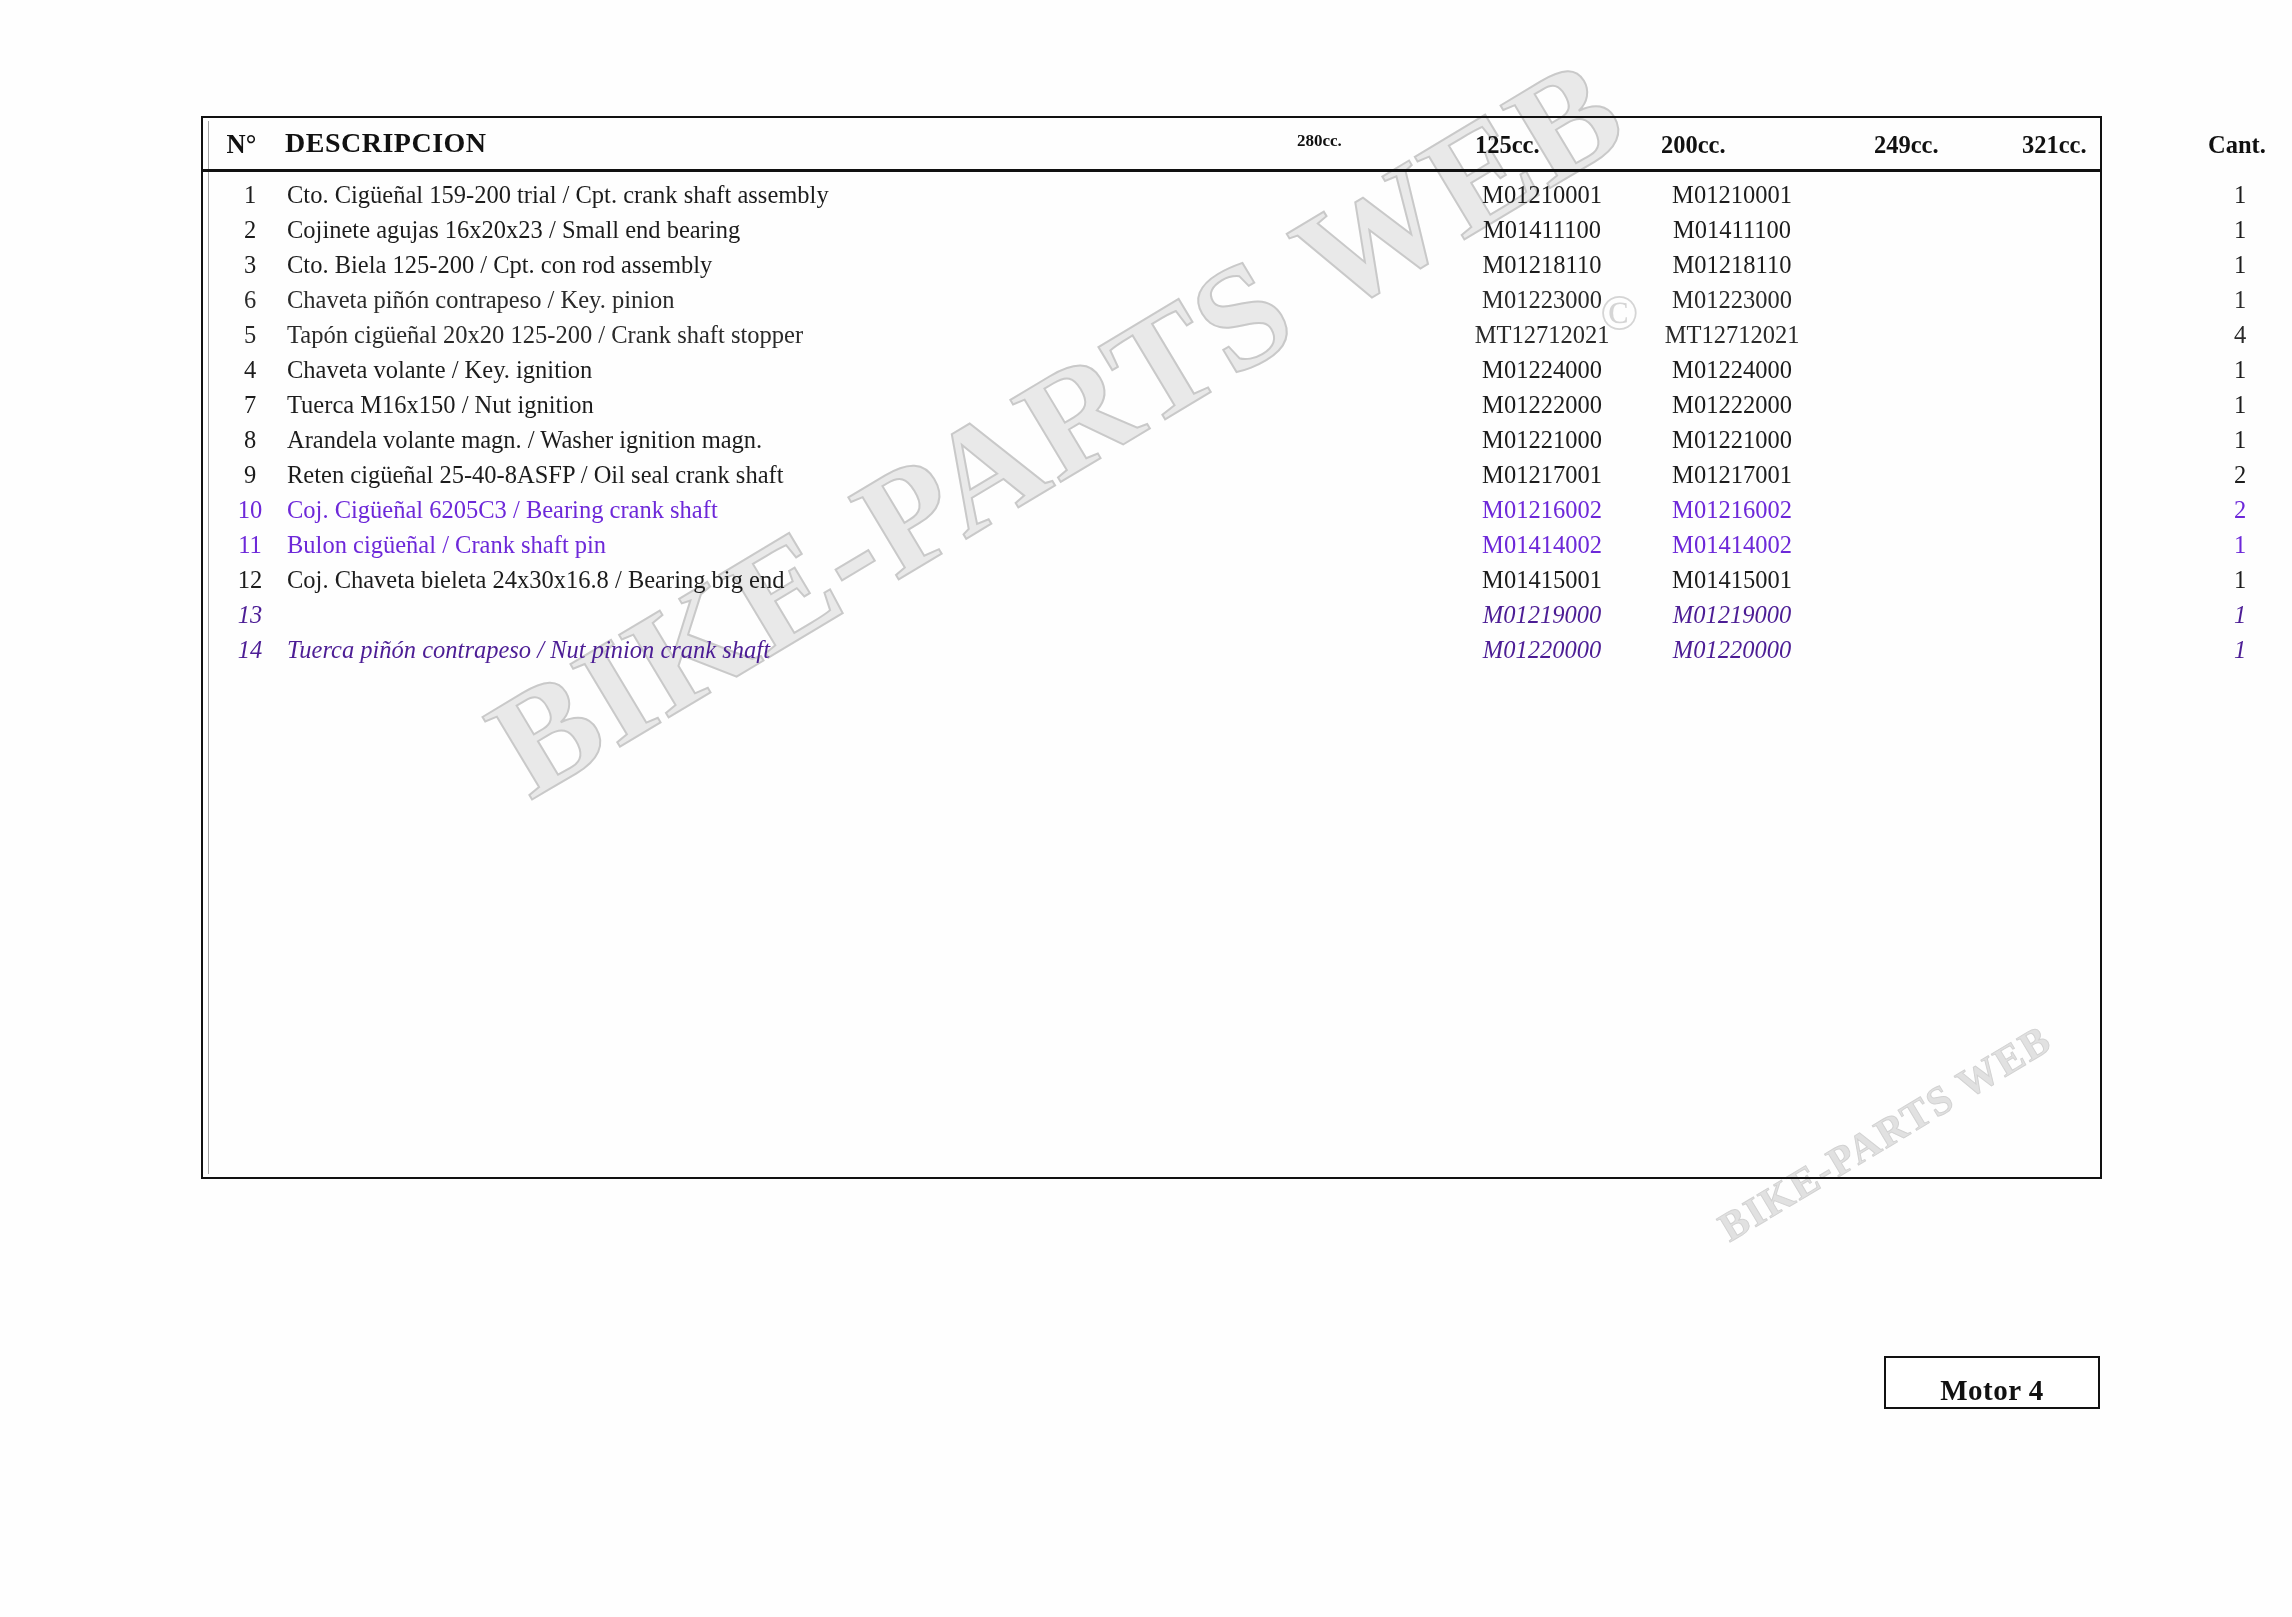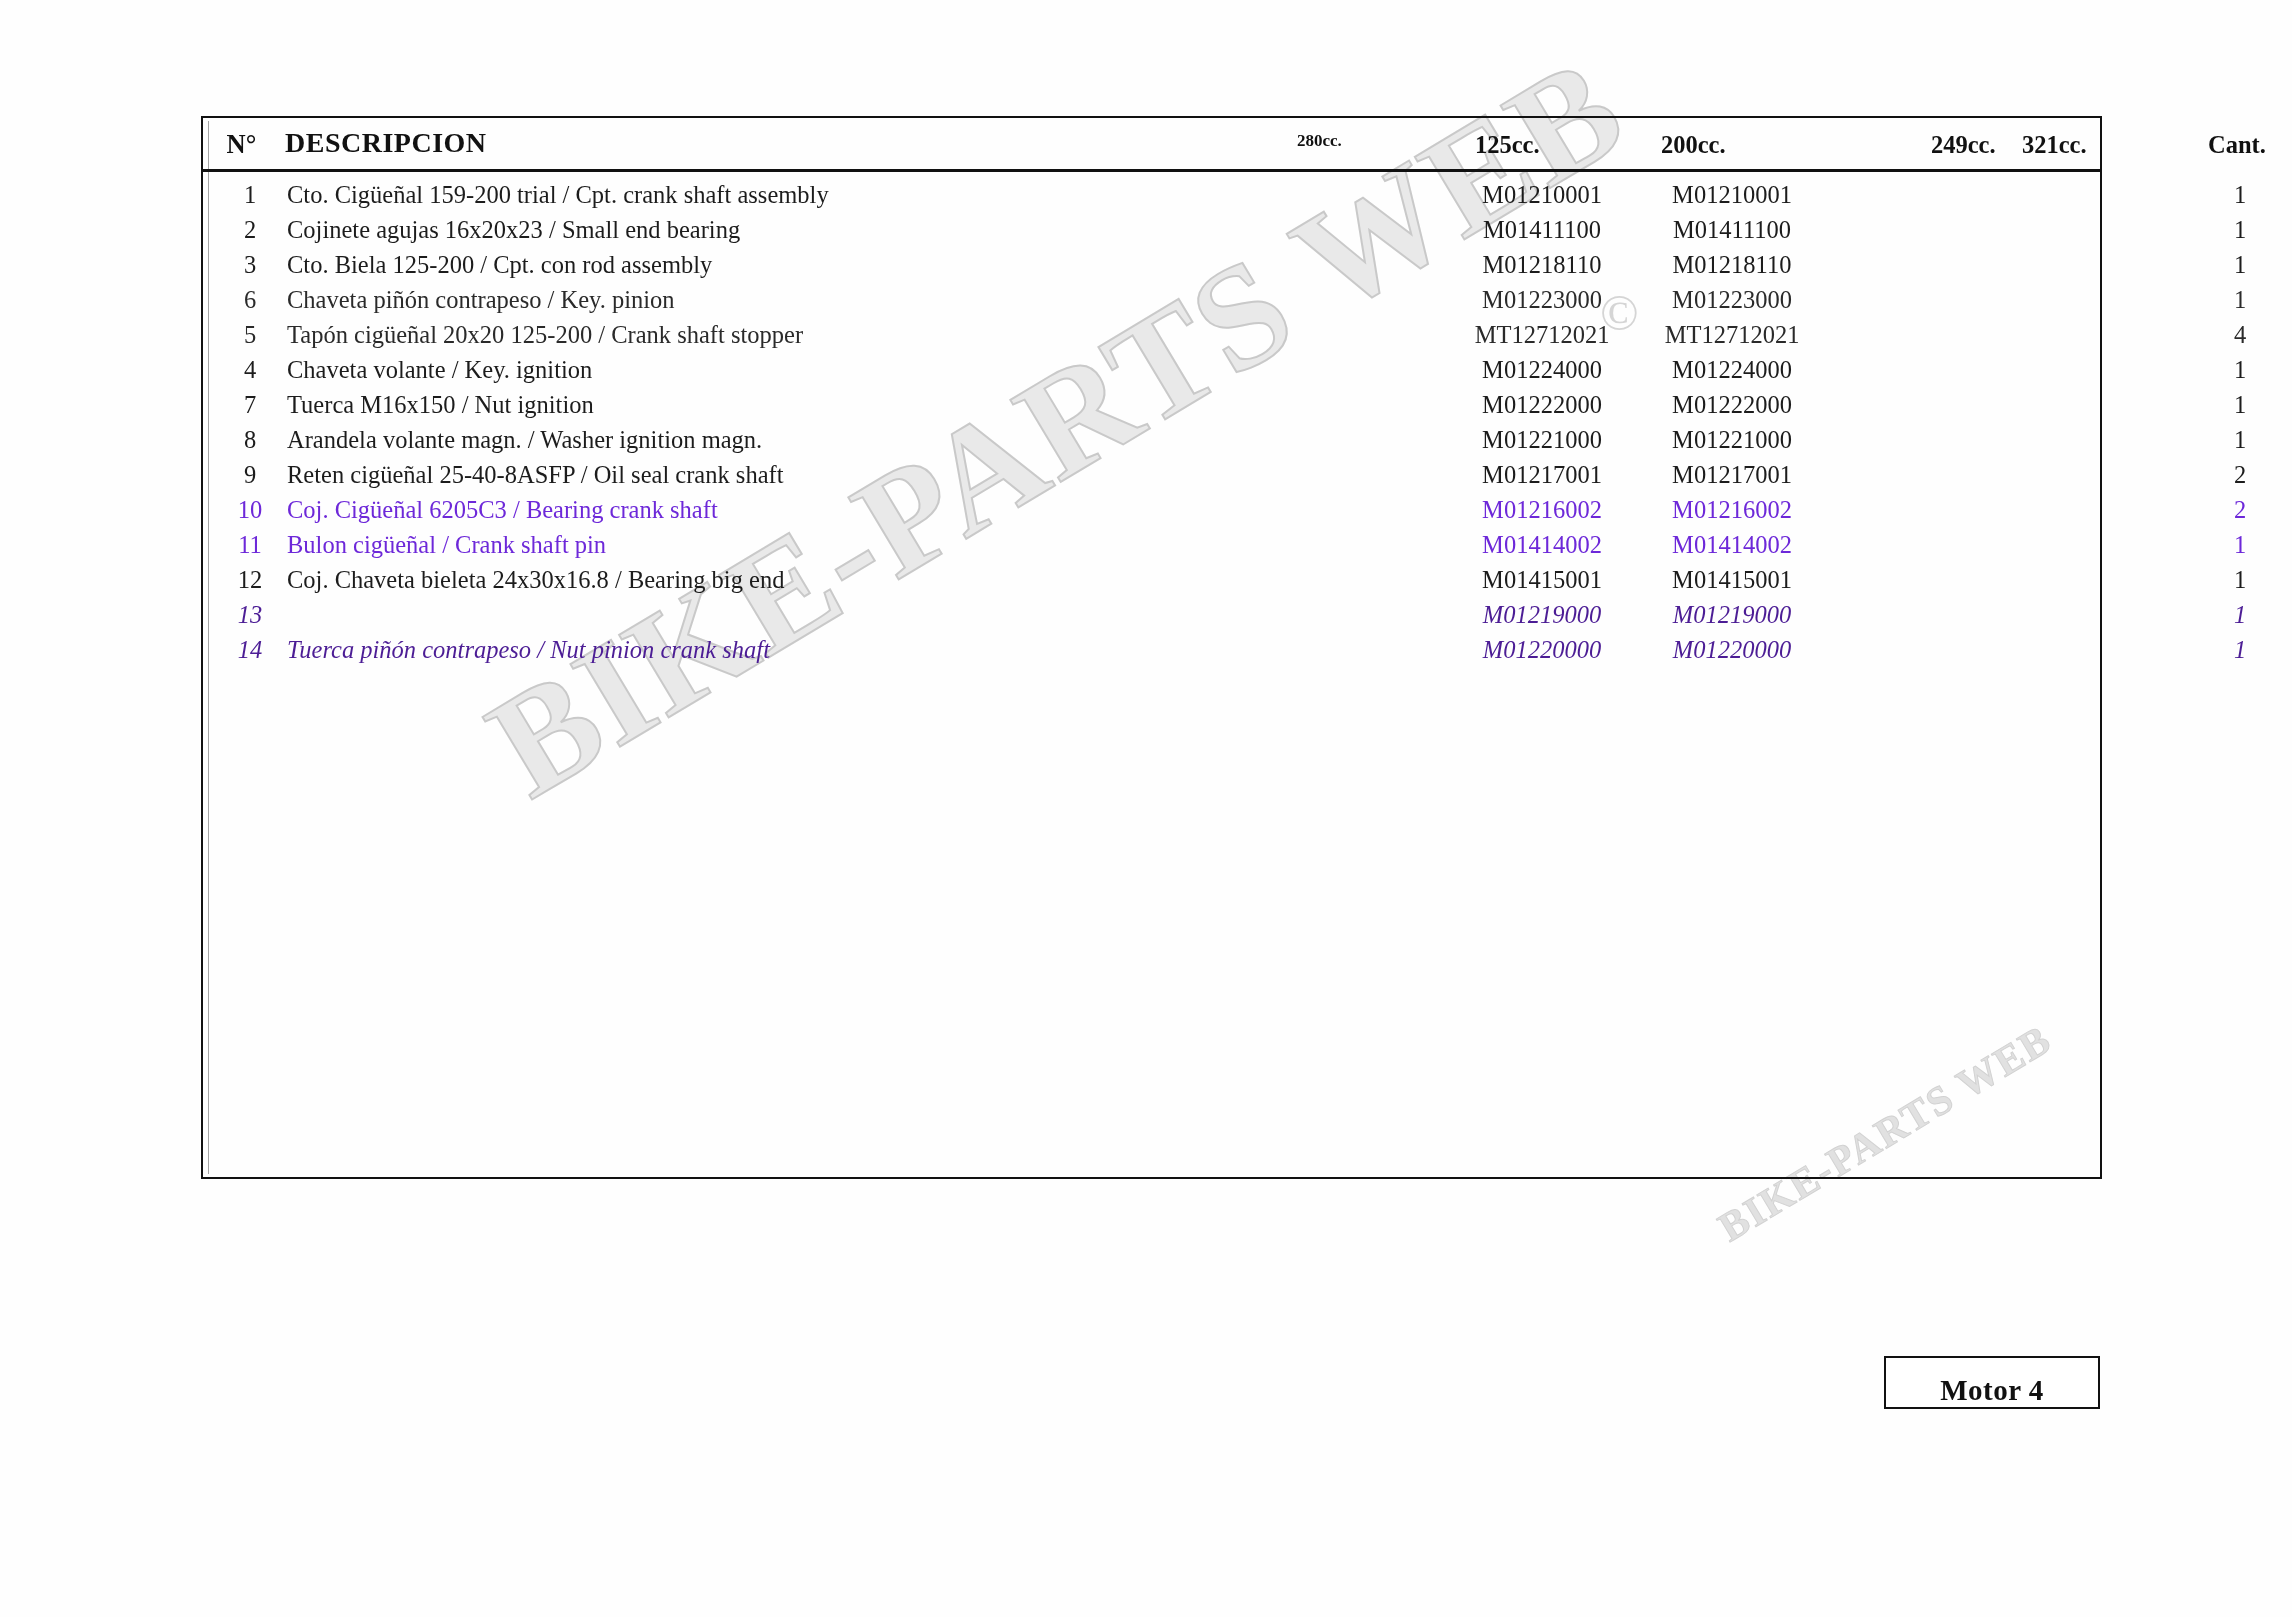--- a/index.html
+++ b/index.html
@@ -108,21 +108,21 @@
     font-weight: bold;
     font-size: 26.5px;
     color: #111;
     white-space: nowrap;
   }
   .th-no     { left: 25.5px;   top: 10.8px; }
   .th-desc   { left: 84px;   top: 8.8px;  font-size: 28px; letter-spacing: 0.5px;}
   .th-280    { left: 1096px; top: 12.7px; font-size: 17px; }
   .th-125    { left: 1274px; top: 12.7px; font-size: 24.5px; }
   .th-200    { left: 1460px; top: 12.7px; font-size: 24.5px; }
-  .th-249    { left: 1730px; top: 12.7px; font-size: 24.5px; }
+  .th-249    { left: 1673px; top: 12.7px; font-size: 24.5px; }
   .th-321    { left: 1821px; top: 12.7px; font-size: 24.5px; }
   .th-cant   { left: 2007px; top: 12.7px; font-size: 24.5px; }
 
   
   .rows {
     position: absolute;
     left: 201px;
     top: 181px;
     width: 1901px;
   }

